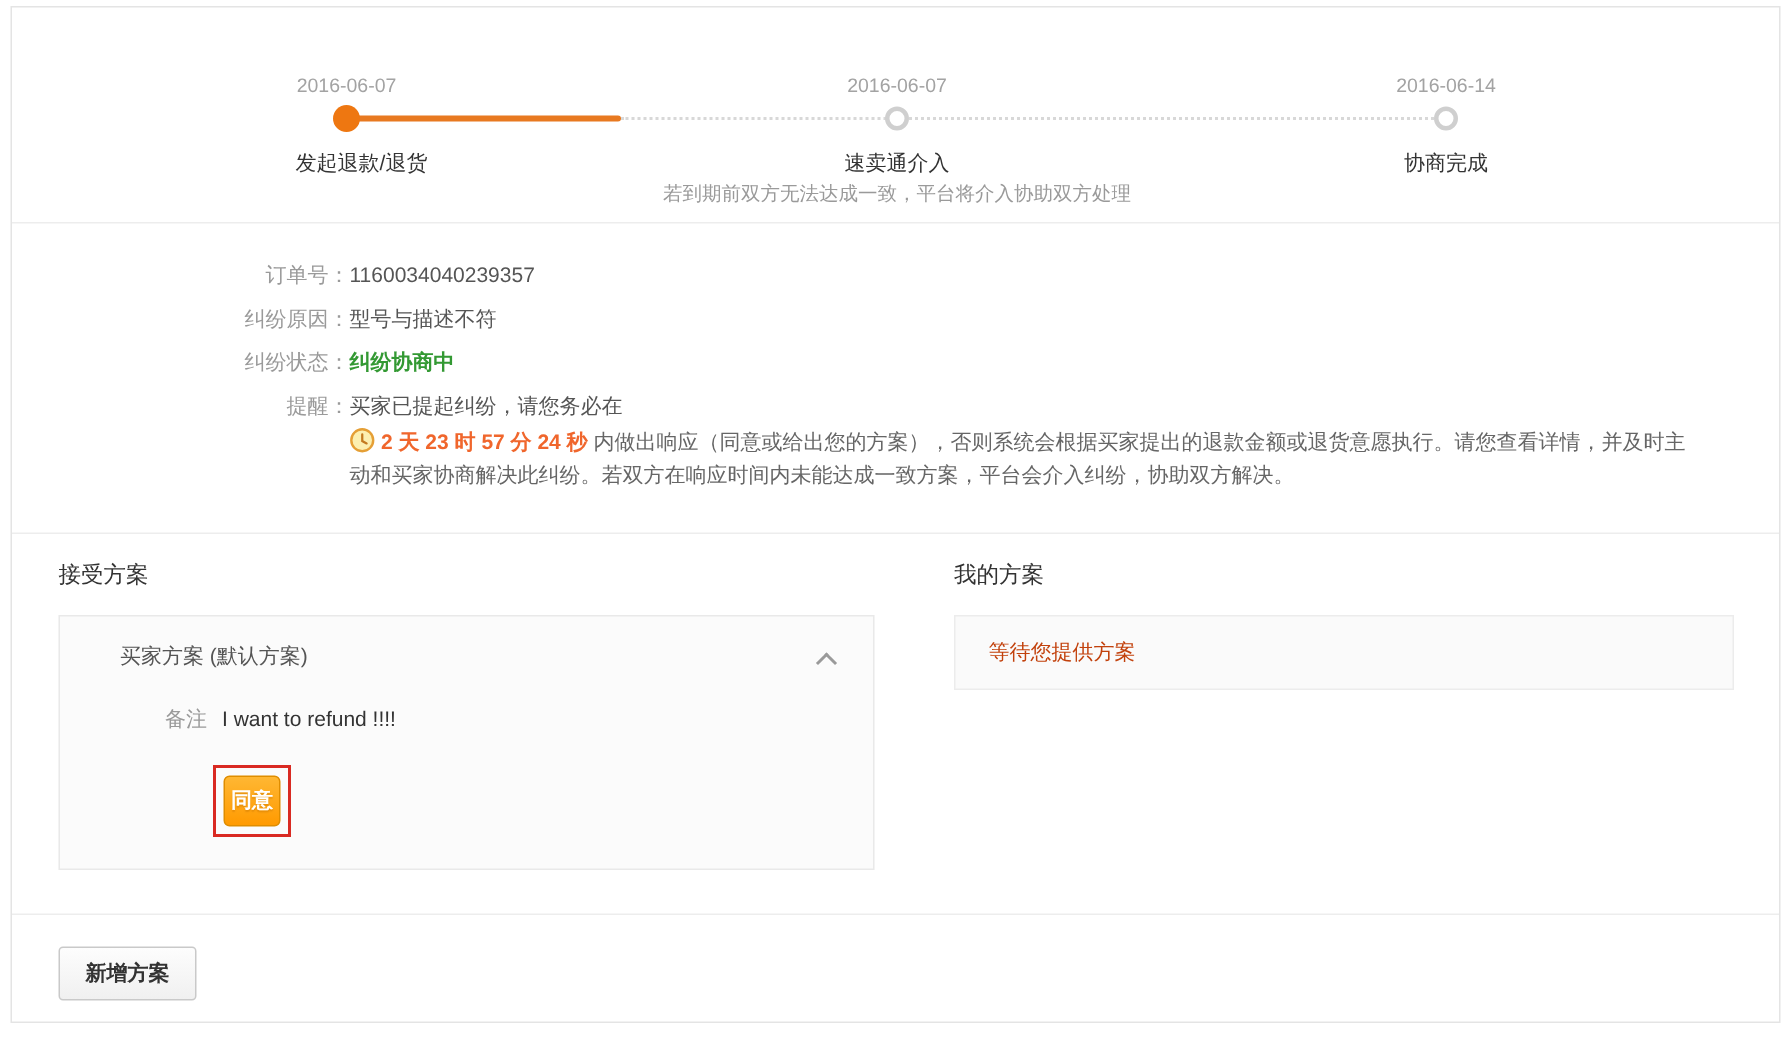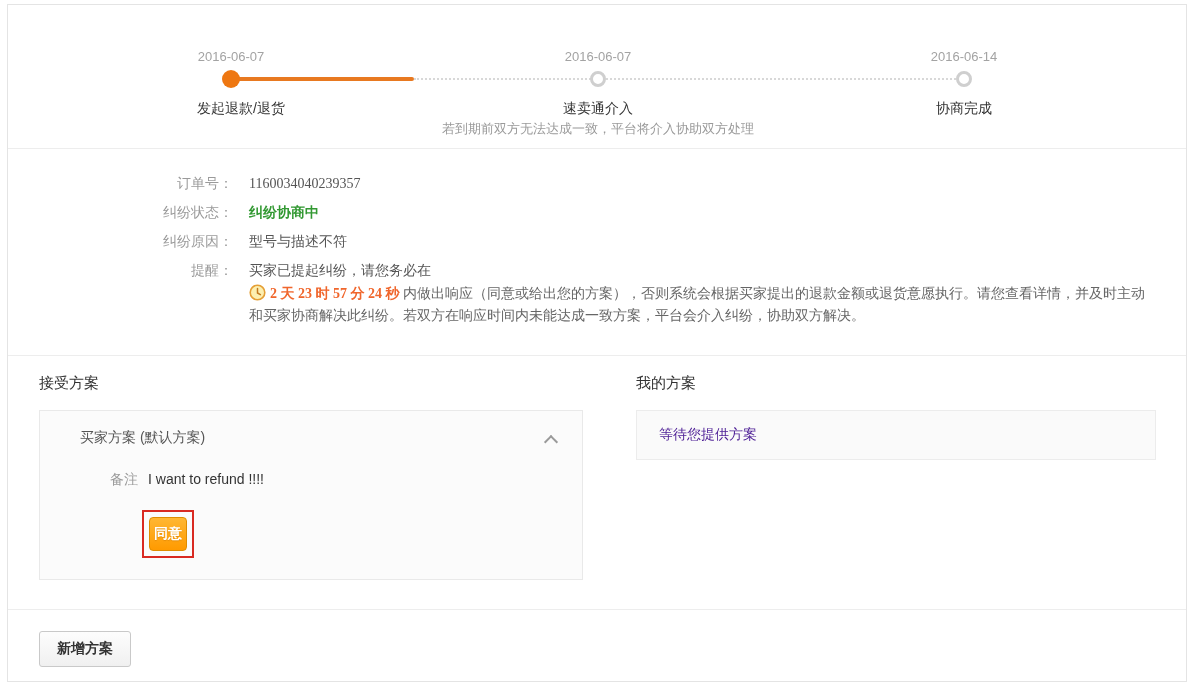--- a/index.html
+++ b/index.html
@@ -28,21 +28,21 @@
     border-top:2px dotted #d8d8d8; }
   .tl-dot-done { position:absolute; top:65px; width:18px; height:18px;
     border-radius:50%; background:var(--accent-orange,#ee7711); }
   .tl-dot-pending { position:absolute; top:66px; width:16px; height:16px;
     border-radius:50%; background:#fff; border:3px solid #cfcfcf; }
 
   
   .info { padding:24px 0 20px 0; border-bottom:1px solid #ededed; }
   .info-row { display:flex; margin-bottom:8px; line-height:21px; font-size:14px; }
   .info-label { width:225px; text-align:right; color:#9a9a9a; flex:none; }
-  .info-value { margin-left:16px; color:#555;font-family:Liberation Serif, serif; }
+  .info-value { margin-left:0; color:#555; }
   .status-green { color:var(--status-green,#339933); font-weight:bold; }
   .reminder-par { width:900px; line-height:22px; color:#666; margin-top:2px; }
   .clock { vertical-align:-3px; margin-right:4px; }
   .countdown { color:var(--countdown-orange,#f0662c); font-weight:bold; }
 
   
   .plans { display:flex; padding:18px 30px 0 31px;gap:25px; }
   .plans-left { width:544px; flex:none; margin-right:28px; }
   .plans-right { flex:1; }
   .sec-title { font-size:15px; color:#333; margin-bottom:17px; }
@@ -60,21 +60,21 @@
   .agree-wrap { display:inline-block; border:2px solid var(--highlight-red,#d92a22);
     padding:5px; margin:12px 0 0 32px; background:transparent; }
   .agree-btn {
     display:inline-block; padding:7px 4px; font-size:14px; font-weight:bold;
     color:#fff; background:linear-gradient(#ffb733,#ff9a00);
     border:1px solid #df8d00; border-radius:4px; cursor:pointer;
     text-shadow:0 1px 1px rgba(190,110,0,.4);
     font-family:"Liberation Sans","DejaVu Sans",sans-serif;
   }
   .waiting-box { border:1px solid #ececec; background:#fafafa;
-    padding:15px 22px; font-size:14px; color:#4c1d95; }
+    padding:15px 22px; font-size:14px; color:#c2410c; }
 
   
   .bottom-divider { border-bottom:1px solid #ededed; margin-top:29px; }
   .footer { padding:21px 0 0 31px; }
   .add-btn {
     padding:8px 17px; font-size:14px; font-weight:bold; color:#333;
     background:linear-gradient(#fdfdfd,#f0f0f0); border:1px solid #c9c9c9;
     border-radius:3px; cursor:pointer;
     font-family:"Liberation Sans","DejaVu Sans",sans-serif;
   }
@@ -103,26 +103,26 @@
 
     <div class="tl-sub" style="left:300px;">若到期前双方无法达成一致，平台将介入协助双方处理</div>
   </div>
 
   <div class="info">
     <div class="info-row">
       <div class="info-label">订单号：</div>
       <div class="info-value">1160034040239357</div>
     </div>
     <div class="info-row">
+      <div class="info-label">纠纷原因：</div>
+      <div class="info-value">型号与描述不符</div>
+    </div>
+    <div class="info-row">
       <div class="info-label">纠纷状态：</div>
       <div class="info-value status-green">纠纷协商中</div>
-    </div>
-    <div class="info-row">
-      <div class="info-label">纠纷原因：</div>
-      <div class="info-value">型号与描述不符</div>
     </div>
     <div class="info-row">
       <div class="info-label">提醒：</div>
       <div class="info-value">
         <div>买家已提起纠纷，请您务必在</div>
         <div class="reminder-par">
           <svg class="clock" width="17" height="17" viewBox="0 0 17 17">
             <circle cx="8.5" cy="8.5" r="7.3" fill="#fcefb0" stroke="#e59f35" stroke-width="1.6"></circle>
             <path d="M8.5 4.6 L8.5 9 L11.4 10.6" stroke="#c37a1f" stroke-width="1.5" fill="none" stroke-linecap="round"></path>
           </svg><span class="countdown">2 天 23 时 57 分 24 秒</span><span> 内做出响应（同意或给出您的方案），否则系统会根据买家提出的退款金额或退货意愿执行。请您查看详情，并及时主动和买家协商解决此纠纷。若双方在响应时间内未能达成一致方案，平台会介入纠纷，协助双方解决。</span>

